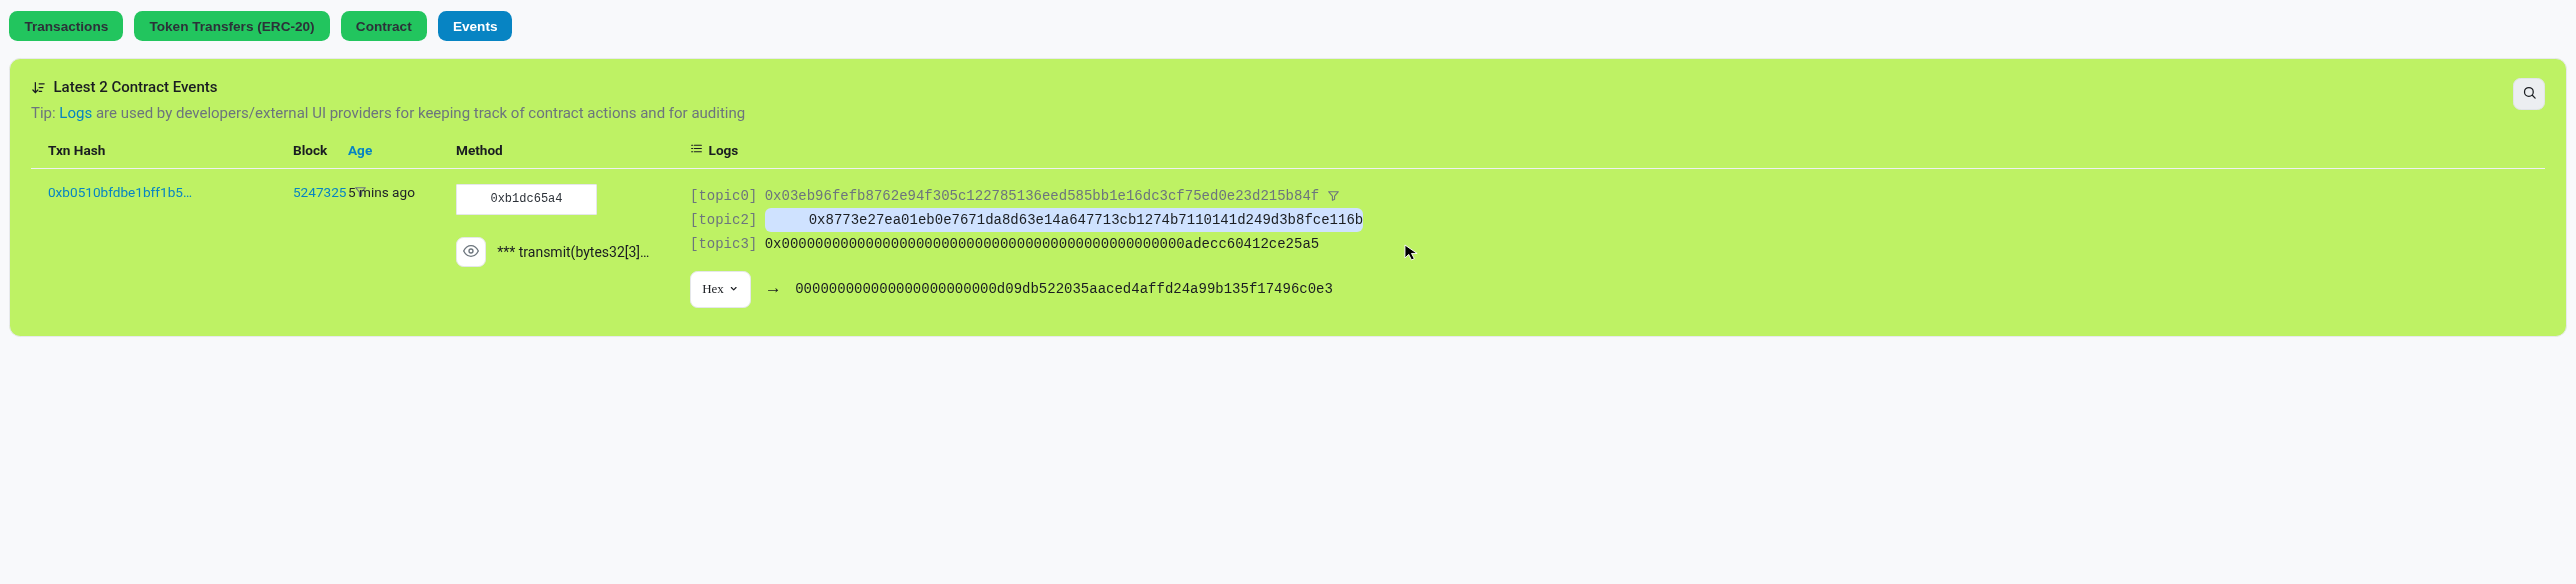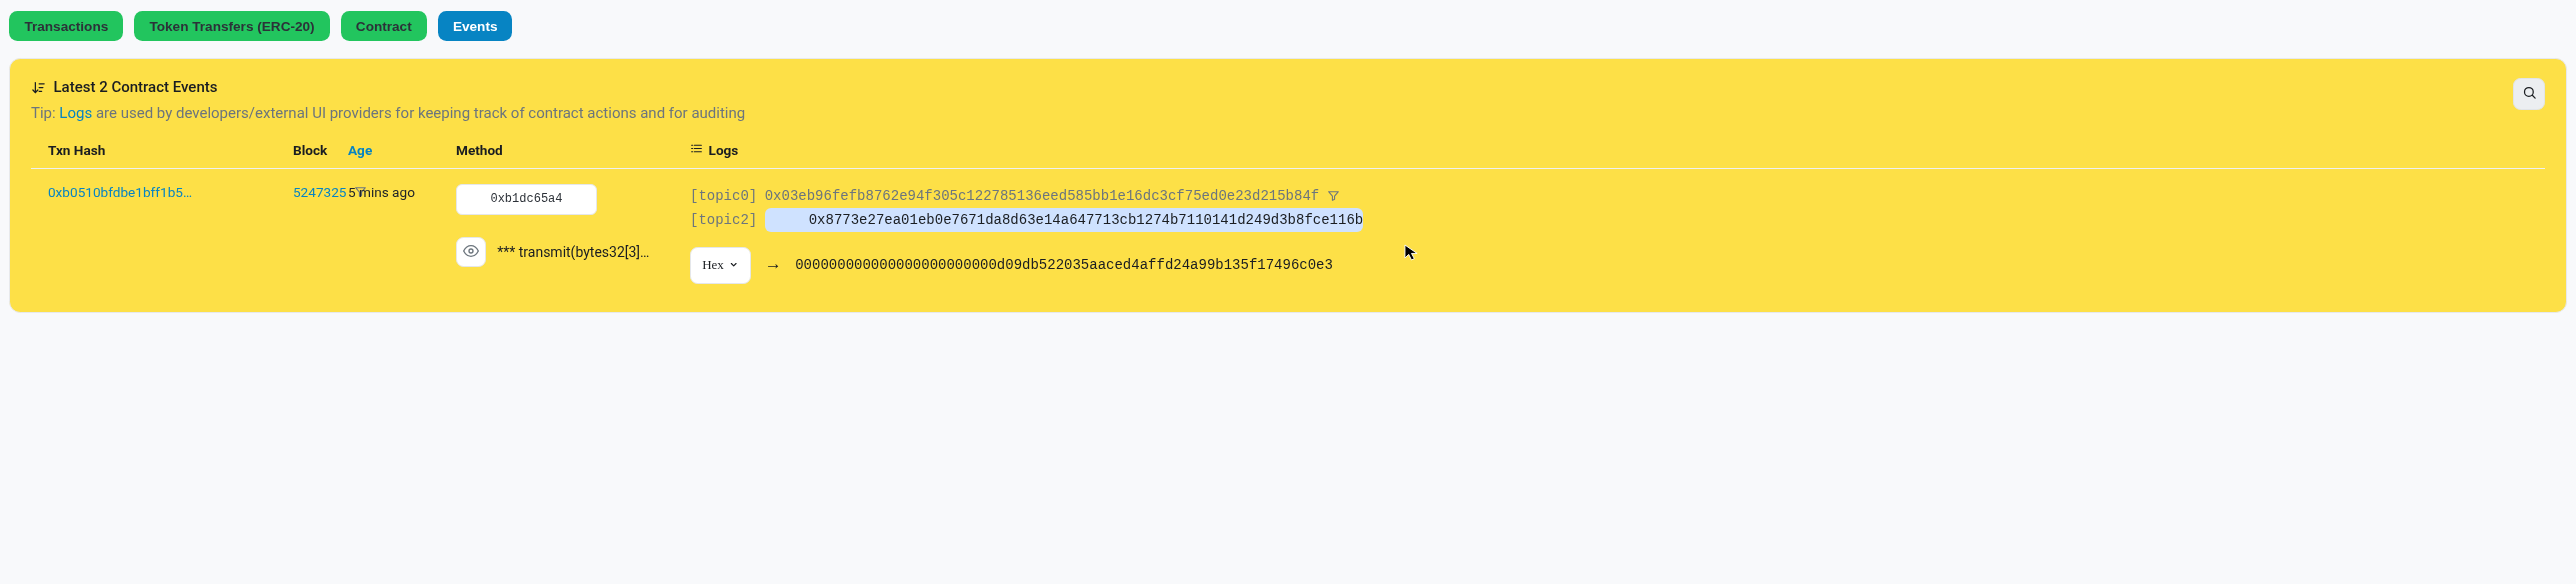--- a/index.html
+++ b/index.html
@@ -16,21 +16,21 @@
     color: #2c3138;
     border: none;
     border-radius: 8.4px;
     padding: 7.5px 15px;
     font-size: 13.6px;
     font-weight: 600;
     cursor: pointer;
   }
   .tab.active { background: #0784c3; color: #fff; }
   .card {
-    background: #fde047;
+    background: #bef264;
     border: 0.9px solid #e7e9ec;
     border-radius: 11.2px;
     padding: 19px 20.6px 13px 20.6px;
     position: relative;
   }
   .card-header-row {
     display: flex;
     justify-content: space-between;
     align-items: flex-start;
   }
@@ -80,21 +80,21 @@
   }
   .link { color: #0784c3; cursor: pointer; }
   .hash-text {
     white-space: nowrap; overflow: hidden; text-overflow: ellipsis;
     max-width: 183px; display: inline-block;
   }
   .block-cell { display: flex; align-items: center; gap: 7.5px; }
   .filter-icon { color: #6c757d; cursor: pointer; display: inline-flex; }
   .method-badge {
     border: 0.9px solid #e5e7ea;
-    border-radius: 6px;
+    border-radius: 1px;
     padding: 7.5px 0;
     width: 141px;
     text-align: center;
     font-size: 12px;
     color: #2c3138;
     background: #fff;
     font-family: SFMono-Regular, Consolas, "Liberation Mono", Menlo, monospace;
   }
   .method-row2 {
     display: flex;
@@ -251,20 +251,24 @@
           <span class="filter-icon">
             <svg width="13" height="13" viewBox="0 0 24 24" fill="none" stroke="#6c757d" stroke-width="2" stroke-linejoin="round">
                 <path d="M3 5h18l-7 8v6l-4 2v-8z"></path>
               </svg>
           </span>
         </div>
         <div class="topic-line">
           <span class="topic-label">[topic2]</span>
           <span class="highlighted">0x8773e27ea01eb0e7671da8d63e14a647713cb1274b7110141d249d3b8fce116b</span>
         </div>
+        <div class="topic-line">
+          <span class="topic-label">[topic3]</span>
+          <span>0x000000000000000000000000000000000000000000000000adecc60412ce25a5</span>
+        </div>
 
         <div class="data-row">
           <div class="hex-dd">
             <span>Hex</span>
             <span>
               <svg width="9.4" height="9.4" viewBox="0 0 24 24" fill="none" stroke="#1a1d21" stroke-width="3" stroke-linecap="round" stroke-linejoin="round">
                   <polyline points="6 9 12 15 18 9"></polyline>
                 </svg>
             </span>
           </div>

